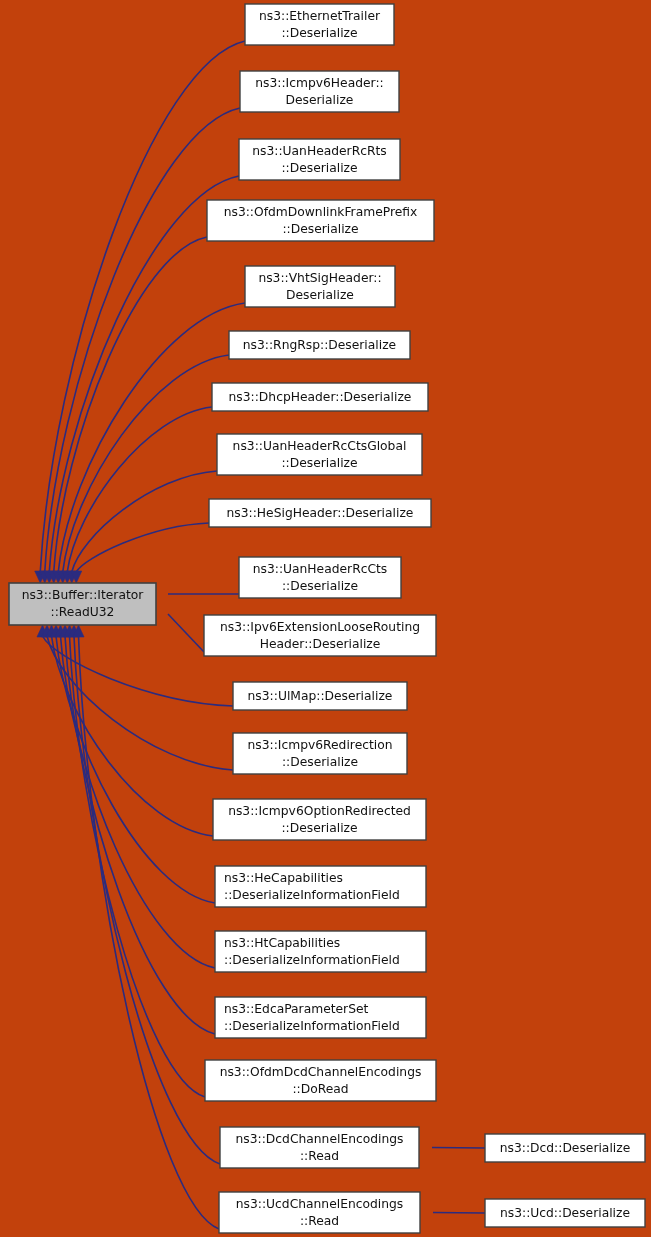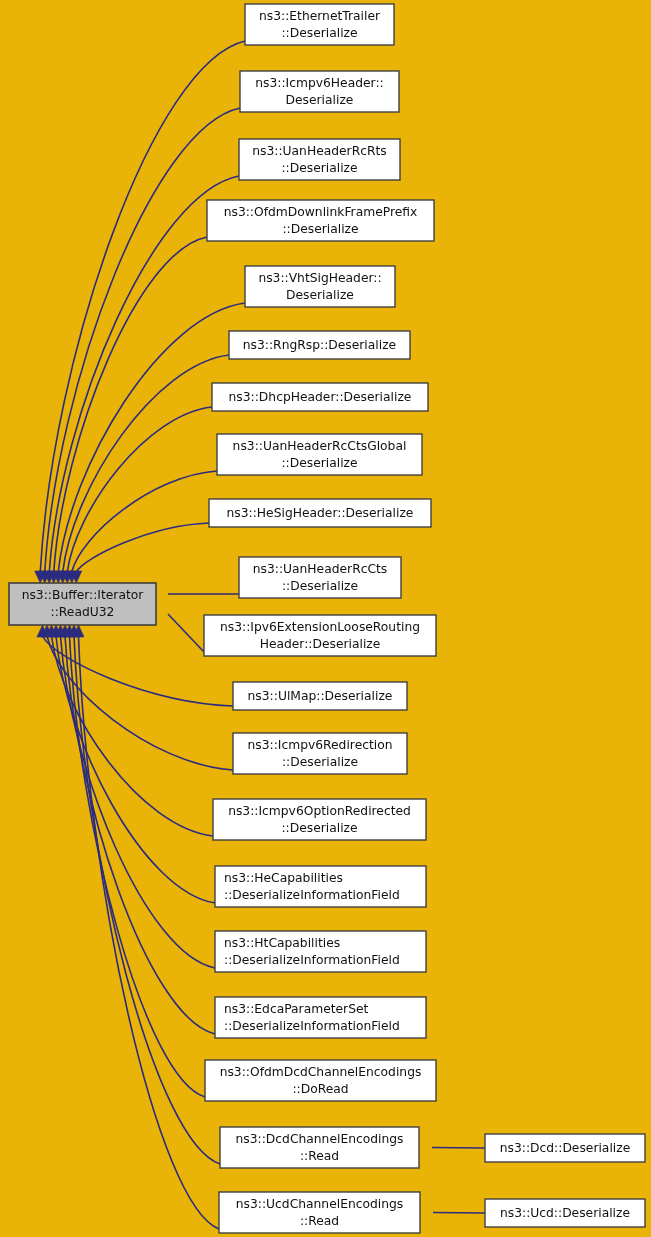--- a/index.html
+++ b/index.html
@@ -8,21 +8,21 @@
     background: #ffffff;
   }
   body {
     font-family: "DejaVu Sans", sans-serif;
   }
   #graph-wrap {
     position: relative;
     width: 651px;
     height: 1237px;
     overflow: hidden;
-    background: #eab308;
+    background: #c2410c;
   }
   svg#callgraph {
     display: block;
     width: 651px;
     height: 1237px;
   }
   .edge-path {
     fill: none;
     stroke: #2b2b7f;
     stroke-width: 1.6;

